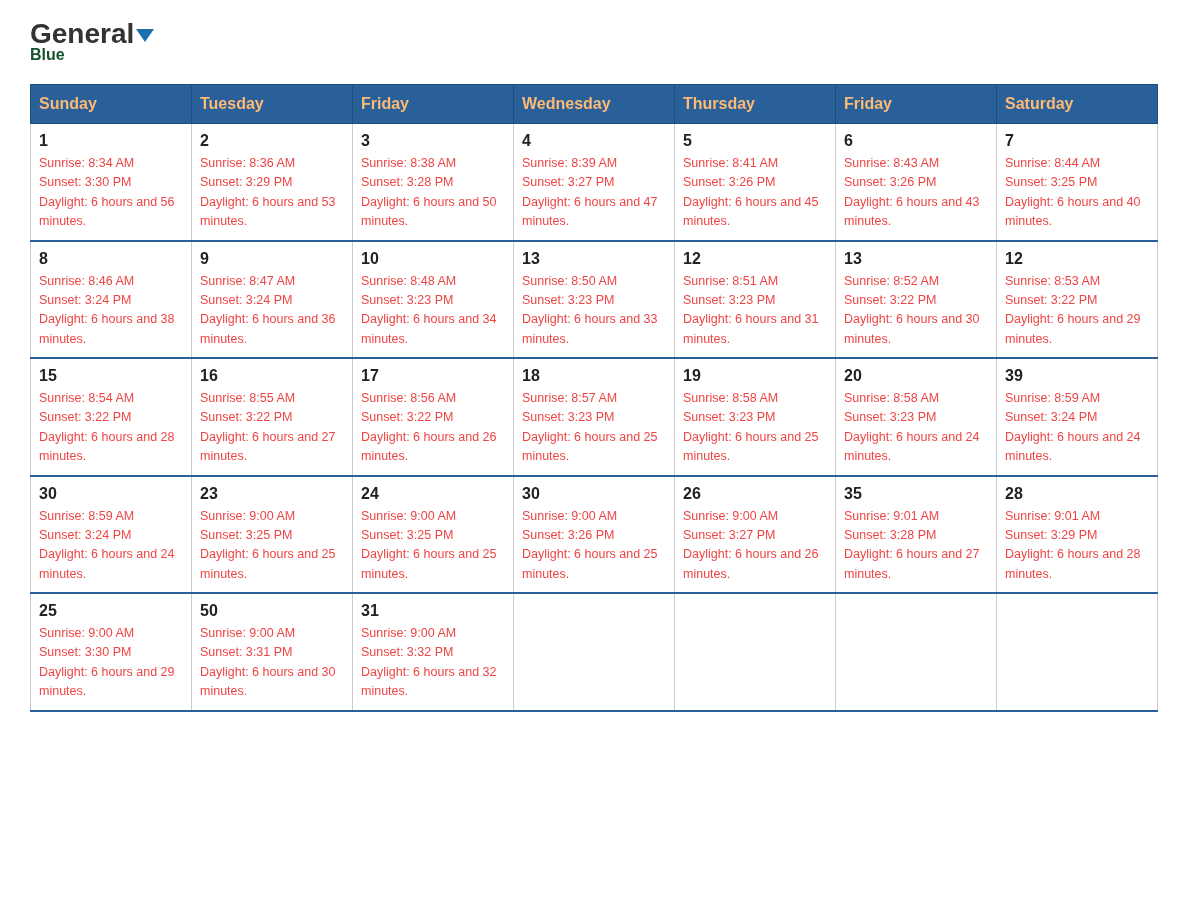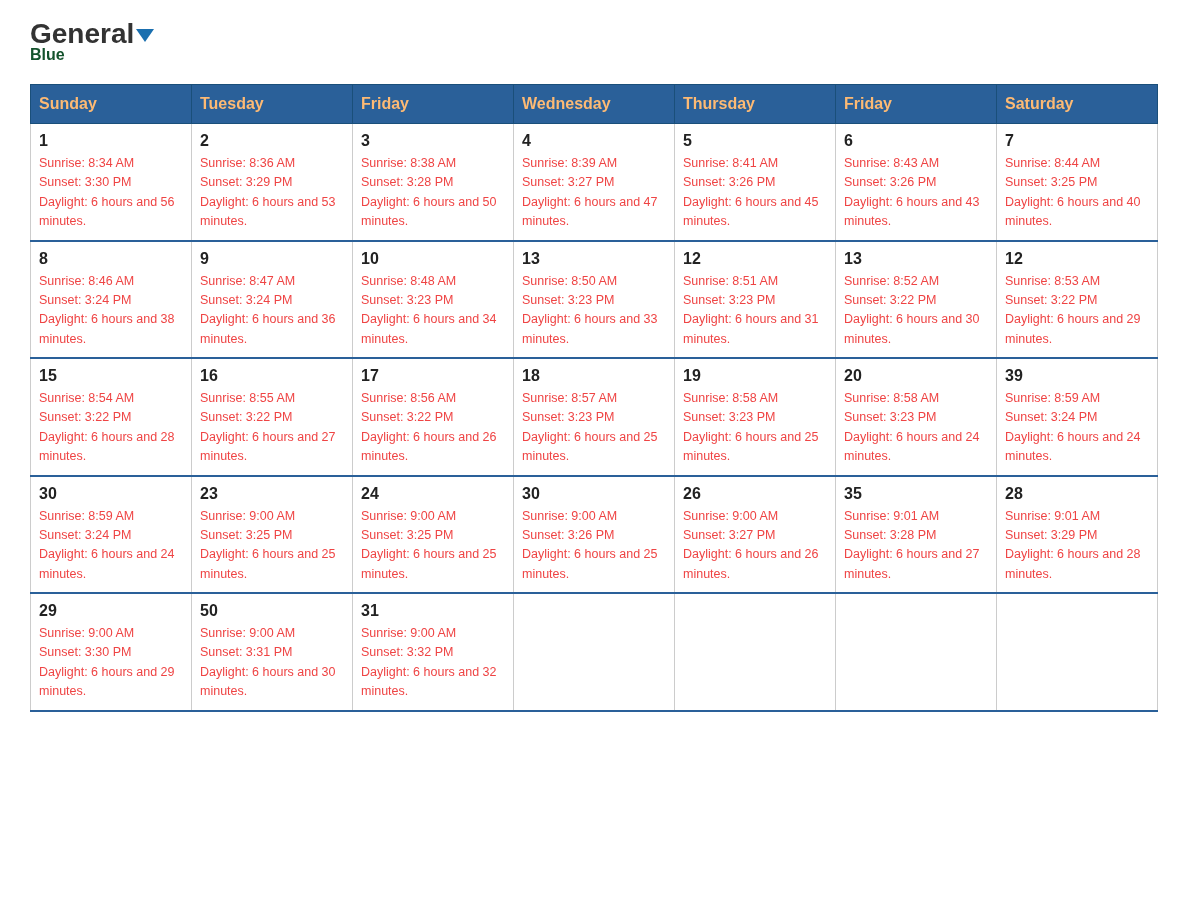--- a/index.html
+++ b/index.html
@@ -233,21 +233,21 @@
           <span class="day-number">35</span>
           <div class="day-info">Sunrise: 9:01 AM<br>Sunset: 3:28 PM<br>Daylight: 6 hours and 27 minutes.</div>
         </td>
         <td>
           <span class="day-number">28</span>
           <div class="day-info">Sunrise: 9:01 AM<br>Sunset: 3:29 PM<br>Daylight: 6 hours and 28 minutes.</div>
         </td>
       </tr>
       <tr>
         <td>
-          <span class="day-number">29</span>
+          <span class="day-number">25</span>
           <div class="day-info">Sunrise: 9:00 AM<br>Sunset: 3:30 PM<br>Daylight: 6 hours and 29 minutes.</div>
         </td>
         <td>
           <span class="day-number">50</span>
           <div class="day-info">Sunrise: 9:00 AM<br>Sunset: 3:31 PM<br>Daylight: 6 hours and 30 minutes.</div>
         </td>
         <td>
           <span class="day-number">31</span>
           <div class="day-info">Sunrise: 9:00 AM<br>Sunset: 3:32 PM<br>Daylight: 6 hours and 32 minutes.</div>
         </td>

